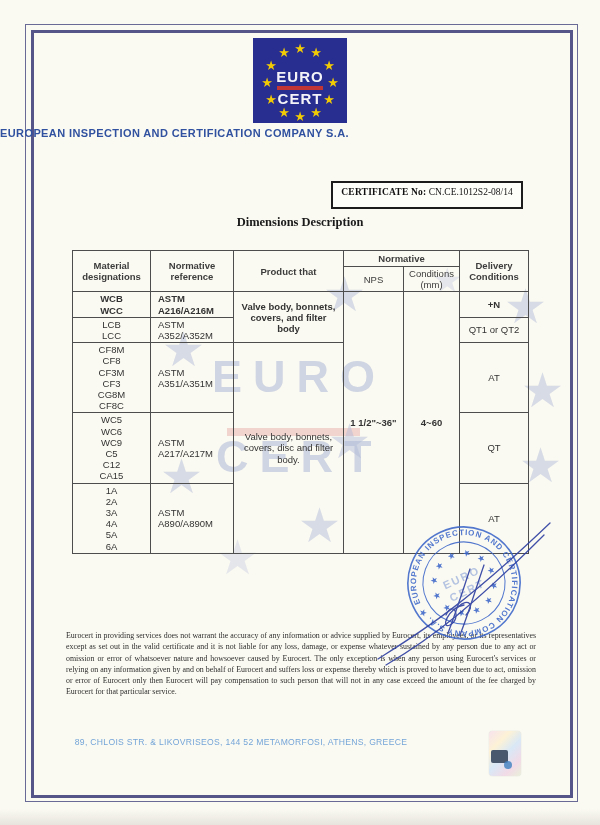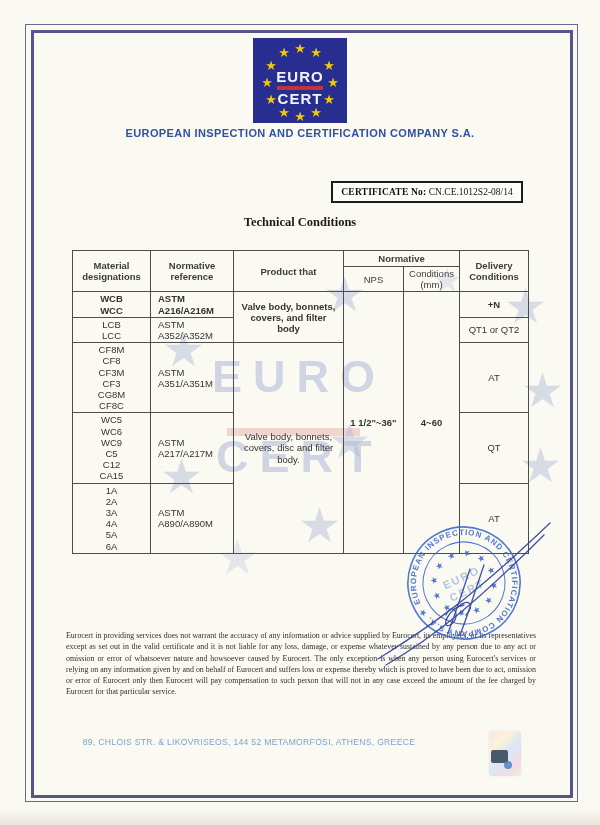--- a/index.html
+++ b/index.html
@@ -10,24 +10,24 @@
   .border-inner{position:absolute;left:31px;top:30px;width:536px;height:762px;border:3px solid #55558a;}
 
   
   .logo{position:absolute;left:253px;top:38px;width:94px;height:85px;background:#282d90;z-index:3;}
   .logo .star{position:absolute;color:#f2cb05;font-size:13px;line-height:13px;transform:translate(-50%,-50%);}
   .logo-euro,.logo-cert{position:absolute;left:0;width:94px;text-align:center;color:#f4f4f8;
     font-weight:bold;font-size:15px;letter-spacing:1px;font-family:"Liberation Sans",sans-serif;}
   .logo-euro{top:30px;} .logo-cert{top:52px;}
   .logo-bar{position:absolute;left:24px;top:48px;width:46px;height:4px;background:#c23536;}
 
-  .company-name{position:absolute;left:0;top:127px;width:600px;text-align:center;
+  .company-name{position:absolute;left:0;top:127px;width:600px;text-align:left;
     color:#30519f;font-weight:bold;font-size:11px;letter-spacing:0.4px;z-index:3;}
 
-  .cert-box{position:absolute;left:331px;top:181px;width:192px;height:22px;border:2px solid #1c1c1c;
+  .cert-box{position:absolute;left:331px;top:181px;width:192px;height:28px;border:2px solid #1c1c1c;
     box-sizing:border-box;background:rgba(255,255,255,0.6);text-align:center;line-height:18px;
     font-family:"Liberation Serif",serif;font-size:9.5px;color:#111;z-index:3;white-space:nowrap;}
   .cert-box b{letter-spacing:0.2px;}
 
   .section-title{position:absolute;left:0;top:215px;width:600px;text-align:center;
     font-family:"Liberation Serif",serif;font-weight:bold;font-size:12.5px;color:#1b1b1b;z-index:3;}
 
   
   .wm{position:absolute;z-index:1;color:rgba(172,182,214,0.55);font-weight:bold;}
   .wm-word{font-size:45px;letter-spacing:11px;line-height:45px;}
@@ -45,21 +45,21 @@
   .prewrap{white-space:pre-line;}
 
   
   .stamp{position:absolute;left:392px;top:519px;width:154px;height:140px;z-index:5;}
   .stamp svg{overflow:visible;}
 
   .disclaimer{position:absolute;left:66px;top:630px;width:470px;z-index:2;
     font-family:"Liberation Serif",serif;font-size:7.9px;line-height:11.3px;
     text-align:justify;color:#2d2d2d;}
 
-  .footer{position:absolute;left:8px;top:736px;width:482px;text-align:center;
+  .footer{position:absolute;left:0;top:736px;width:482px;text-align:center;
     color:#74a5d8;font-size:8.6px;line-height:12.5px;letter-spacing:0.3px;z-index:2;}
 
   .sticker{position:absolute;left:489px;top:731px;width:32px;height:45px;border-radius:4px;z-index:3;
     background:linear-gradient(135deg,#f7e3ee 0%,#fdf2d6 28%,#d9e8f6 52%,#f2dbe7 78%,#e9f0da 100%);
     box-shadow:0 0 1px rgba(0,0,0,0.25);}
   .sticker-chip{position:absolute;left:2px;top:19px;width:17px;height:13px;background:#49586d;border-radius:2px;}
   .sticker-dot{position:absolute;left:15px;top:30px;width:8px;height:8px;background:#3f7fc0;border-radius:50%;opacity:.8;}
 
   .page-edge{position:absolute;left:0;bottom:0;width:600px;height:16px;
     background:linear-gradient(#fbfaf2,#e6e4dc);z-index:0;}
@@ -104,21 +104,21 @@
     <div class="logo-bar"></div>
     <div class="logo-cert">CERT</div>
   </div>
 
   <div class="company-name">EUROPEAN INSPECTION AND CERTIFICATION COMPANY S.A.</div>
 
   <div class="cert-box">
     <b>CERTIFICATE No:</b>&nbsp;<span>CN.CE.1012S2-08/14</span>
   </div>
 
-  <div class="section-title">Technical Conditions</div>
+  <div class="section-title">Dimensions Description</div>
 
   <table class="spec">
     <colgroup>
       <col style="width:78px">
         <col style="width:83px">
         <col style="width:110px">
       <col style="width:60px">
         <col style="width:56px">
         <col style="width:69px">
     </colgroup>

